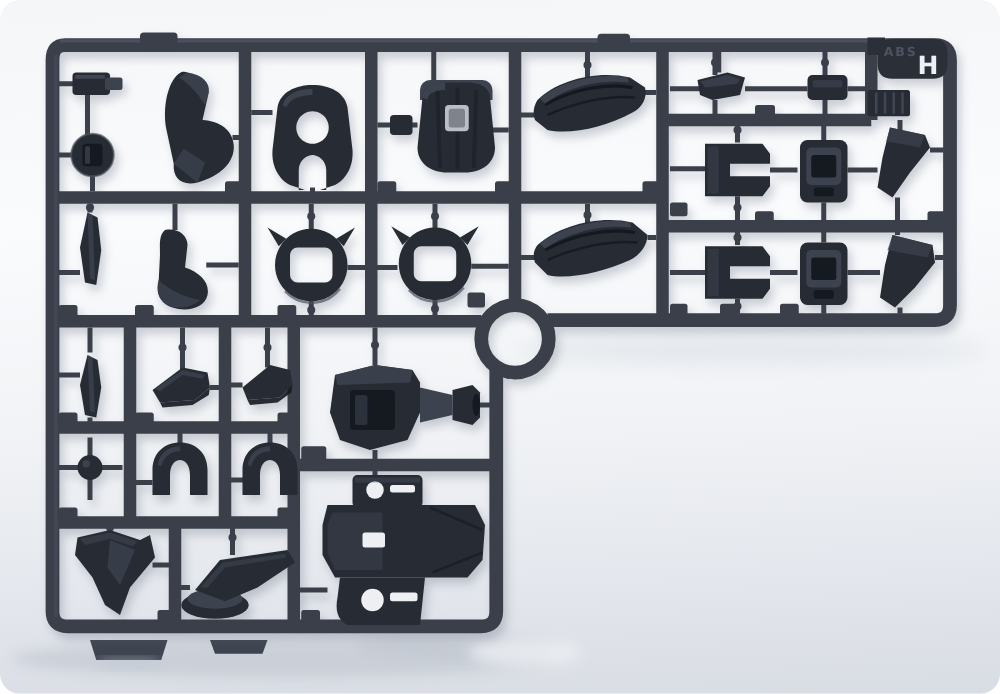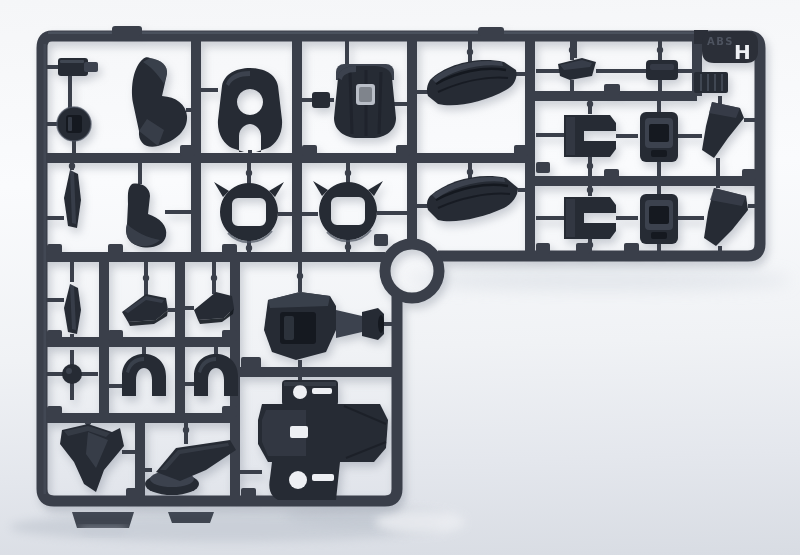--- a/index.html
+++ b/index.html
@@ -5,20 +5,21 @@
   html,body{margin:0;padding:0;}
   .stage{
     position:relative;width:800px;height:555px;overflow:hidden;
     background:linear-gradient(178deg,
       var(--c-background-top,#f5f6f8) 0%,
       #fafbfd 32%,
       #f0f2f5 62%,
       #e4e7ed 82%,
       var(--c-background-bottom,#d8dce3) 100%);
     font-family:"DejaVu Sans","Liberation Sans",sans-serif;
+    border-radius:16px;
   }
   svg{display:block;}
   .sprue{filter:drop-shadow(3px 5px 4px rgba(96,106,122,.30));}
   .s-frame{stroke:var(--c-frame,#3a3f4a);}
   .f-frame{fill:var(--c-frame,#3a3f4a);}
   .s-twig{stroke:var(--c-frame,#3a3f4a);}
   .f-dark{fill:var(--c-part-dark,#262b34);}
   .f-deep{fill:var(--c-part-deep,#151920);}
   .f-mid{fill:var(--c-part-mid,#3c424e);}
   .f-light{fill:var(--c-part-light,#525a68);}

